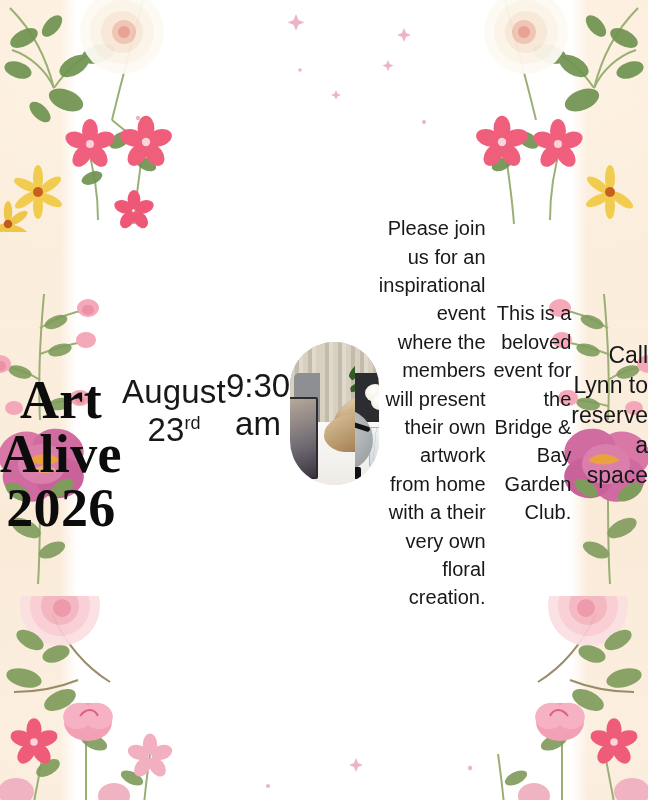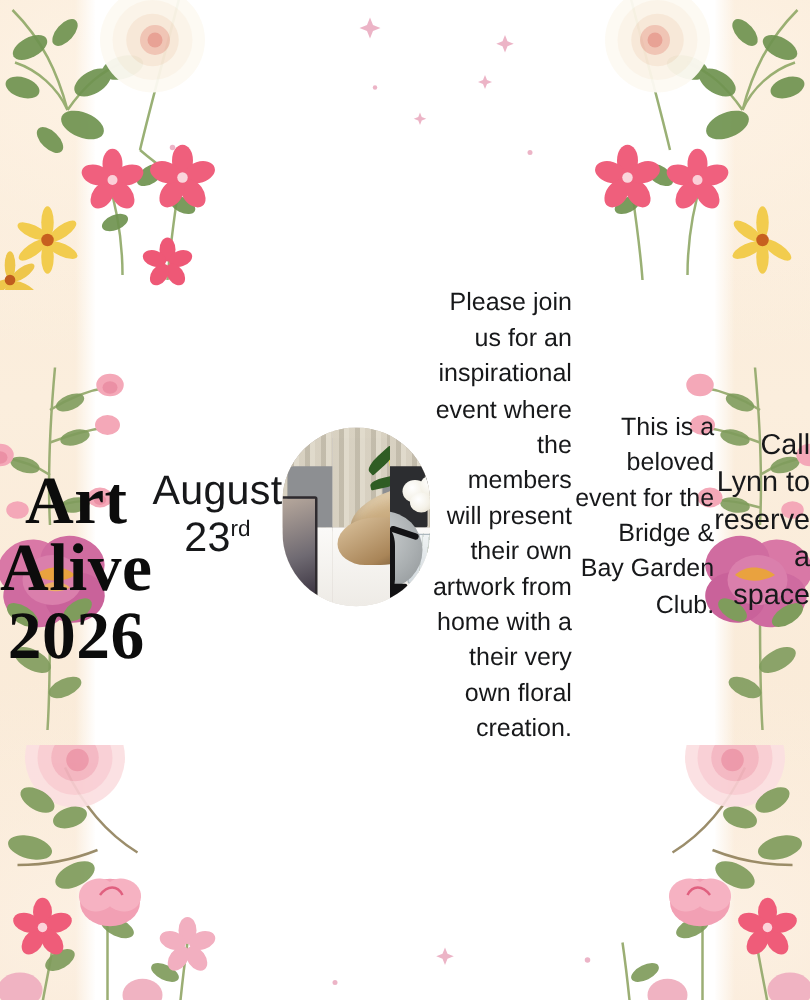--- a/index.html
+++ b/index.html
@@ -757,20 +757,21 @@
   </svg>
 
   <div class="content">
 
     <h1 class="title">Art Alive 2026</h1>
 
     <p class="date-line">
       <span>August 23</span><span class="ord">rd</span>
     </p>
 
+    <p class="time-line">9:30 am</p>
 
 
     <div class="collage">
 
       <div class="photo photo-left" aria-label="purple and orange floral arrangement on dark pedestal in front of gray chairs">
         <div class="room"></div>
         <div class="curtain"></div>
         <div class="chair" style="left:4px;  width:42px;"></div>
         <div class="chair" style="left:54px; width:42px;"></div>
         <div class="chair" style="left:104px; width:42px;"></div>

